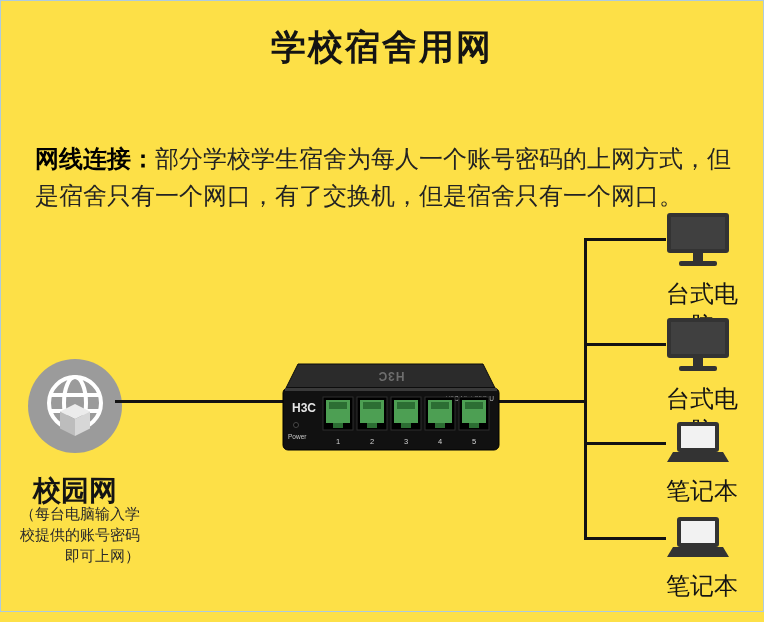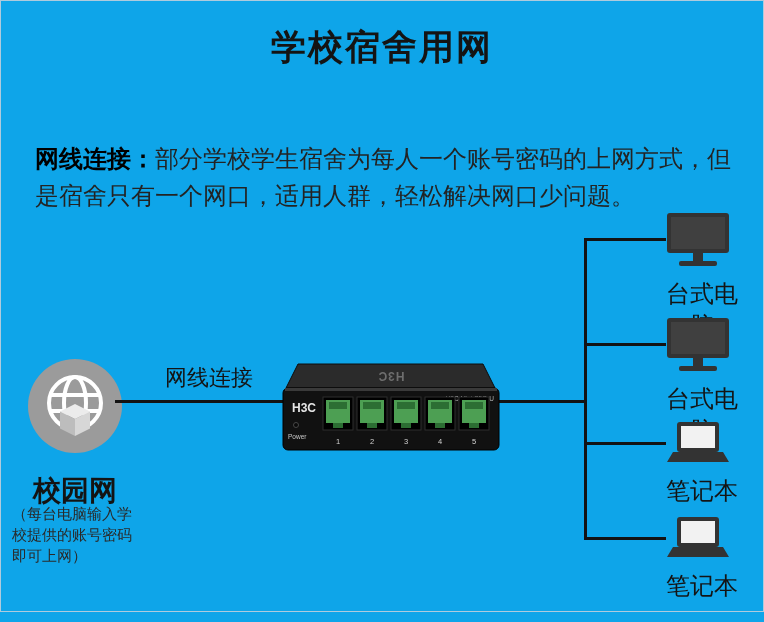--- a/index.html
+++ b/index.html
@@ -1,29 +1,29 @@
 <!DOCTYPE html>
 <html><head>
 <meta charset="utf-8">
 <style>
   html,body { margin:0; padding:0; background:#ffffff; font-family:"Liberation Sans","DejaVu Sans",sans-serif; }
-  .canvas { position:relative; width:764px; height:622px; background:#0ea5e9; overflow:hidden; }
+  .canvas { position:relative; width:764px; height:622px; background:#fde047; overflow:hidden; }
   .frame { position:absolute; left:0; top:0; width:762px; height:610px; border:1px solid #aecbdd; }
 
   .title { position:absolute; top:24px; left:0; width:100%; text-align:center;
            font-size:35px; font-weight:bold; color:#141414; letter-spacing:2px; }
 
   .intro { position:absolute; top:116px; left:35px; width:696px;
            font-size:24px; line-height:37px; color:#232323; }
   .intro .lead { font-weight:bold; color:#000; }
 
   .globe-wrap { position:absolute; left:27px; top:358px; }
   .campus-name { position:absolute; left:10px; top:472px; width:130px; text-align:center;
                  font-size:28px; font-weight:bold; color:#141414; }
-  .campus-note { position:absolute; left:12px; top:503px; width:128px; text-align:left;
+  .campus-note { position:absolute; left:12px; top:503px; width:128px; text-align:right;
                  font-size:15px; line-height:21px; color:#2a2a2a; }
 
   .conn-label { position:absolute; left:165px; top:363px; font-size:22px; color:#141414; }
 
   .cable { position:absolute; background:#131313; }
   .cable-left  { left:115px; top:400px; width:172px; height:3px; }
   .cable-right { left:496px; top:400px; width:90px;  height:3px; }
   .trunk       { left:584px; top:238px; width:3px;   height:302px; }
   .branch      { left:584px; width:82px; height:3px; }
   .branch-1 { top:238px; } .branch-2 { top:343px; } .branch-3 { top:442px; } .branch-4 { top:537px; }
@@ -35,42 +35,41 @@
   .device-label { margin-top:6px; font-size:24px; color:#141414;margin-left:8px; }
 </style>
 </head>
 <body>
 
 <div class="canvas">
   <div class="frame"></div>
 
   <div class="title">学校宿舍用网</div>
 
-  <p class="intro"><span class="lead">网线连接：</span><span>部分学校学生宿舍为每人一个账号密码的上网方式，但是宿舍只有一个网口，适用人群，轻松解决网口少问题。</span></p>
+  <p class="intro"><span class="lead">网线连接：</span><span>部分学校学生宿舍为每人一个账号密码的上网方式，但是宿舍只有一个网口，有了交换机，但是宿舍只有一个网口。</span></p>
 
   <div class="globe-wrap">
     <svg width="96" height="96" viewBox="0 0 96 96">
       <circle cx="48" cy="48" r="47" fill="#9b9b9b"></circle>
       <g stroke="#ffffff" stroke-width="4" fill="none">
         <circle cx="48" cy="45" r="26"></circle>
         <ellipse cx="48" cy="45" rx="11" ry="26"></ellipse>
         <path d="M 24,37 L 72,37"></path>
         <path d="M 24,53 L 72,53"></path>
       </g>
       <g>
         <polygon points="48,46 63,53.5 48,61 33,53.5" fill="#ececec"></polygon>
         <polygon points="33,53.5 48,61 48,78 33,70.5" fill="#bdbdbd"></polygon>
         <polygon points="63,53.5 48,61 48,78 63,70.5" fill="#d7d7d7"></polygon>
       </g>
     </svg>
   </div>
   <div class="campus-name">校园网</div>
   <div class="campus-note">（每台电脑输入学校提供的账号密码即可上网）</div>
 
-  <div class="conn-label">网线连接</div>
 
   <div class="cable cable-left"></div>
   <div class="cable cable-right"></div>
   <div class="cable trunk"></div>
   <div class="cable branch branch-1"></div>
   <div class="cable branch branch-2"></div>
   <div class="cable branch branch-3"></div>
   <div class="cable branch branch-4"></div>
 
   <div class="switch-wrap">

